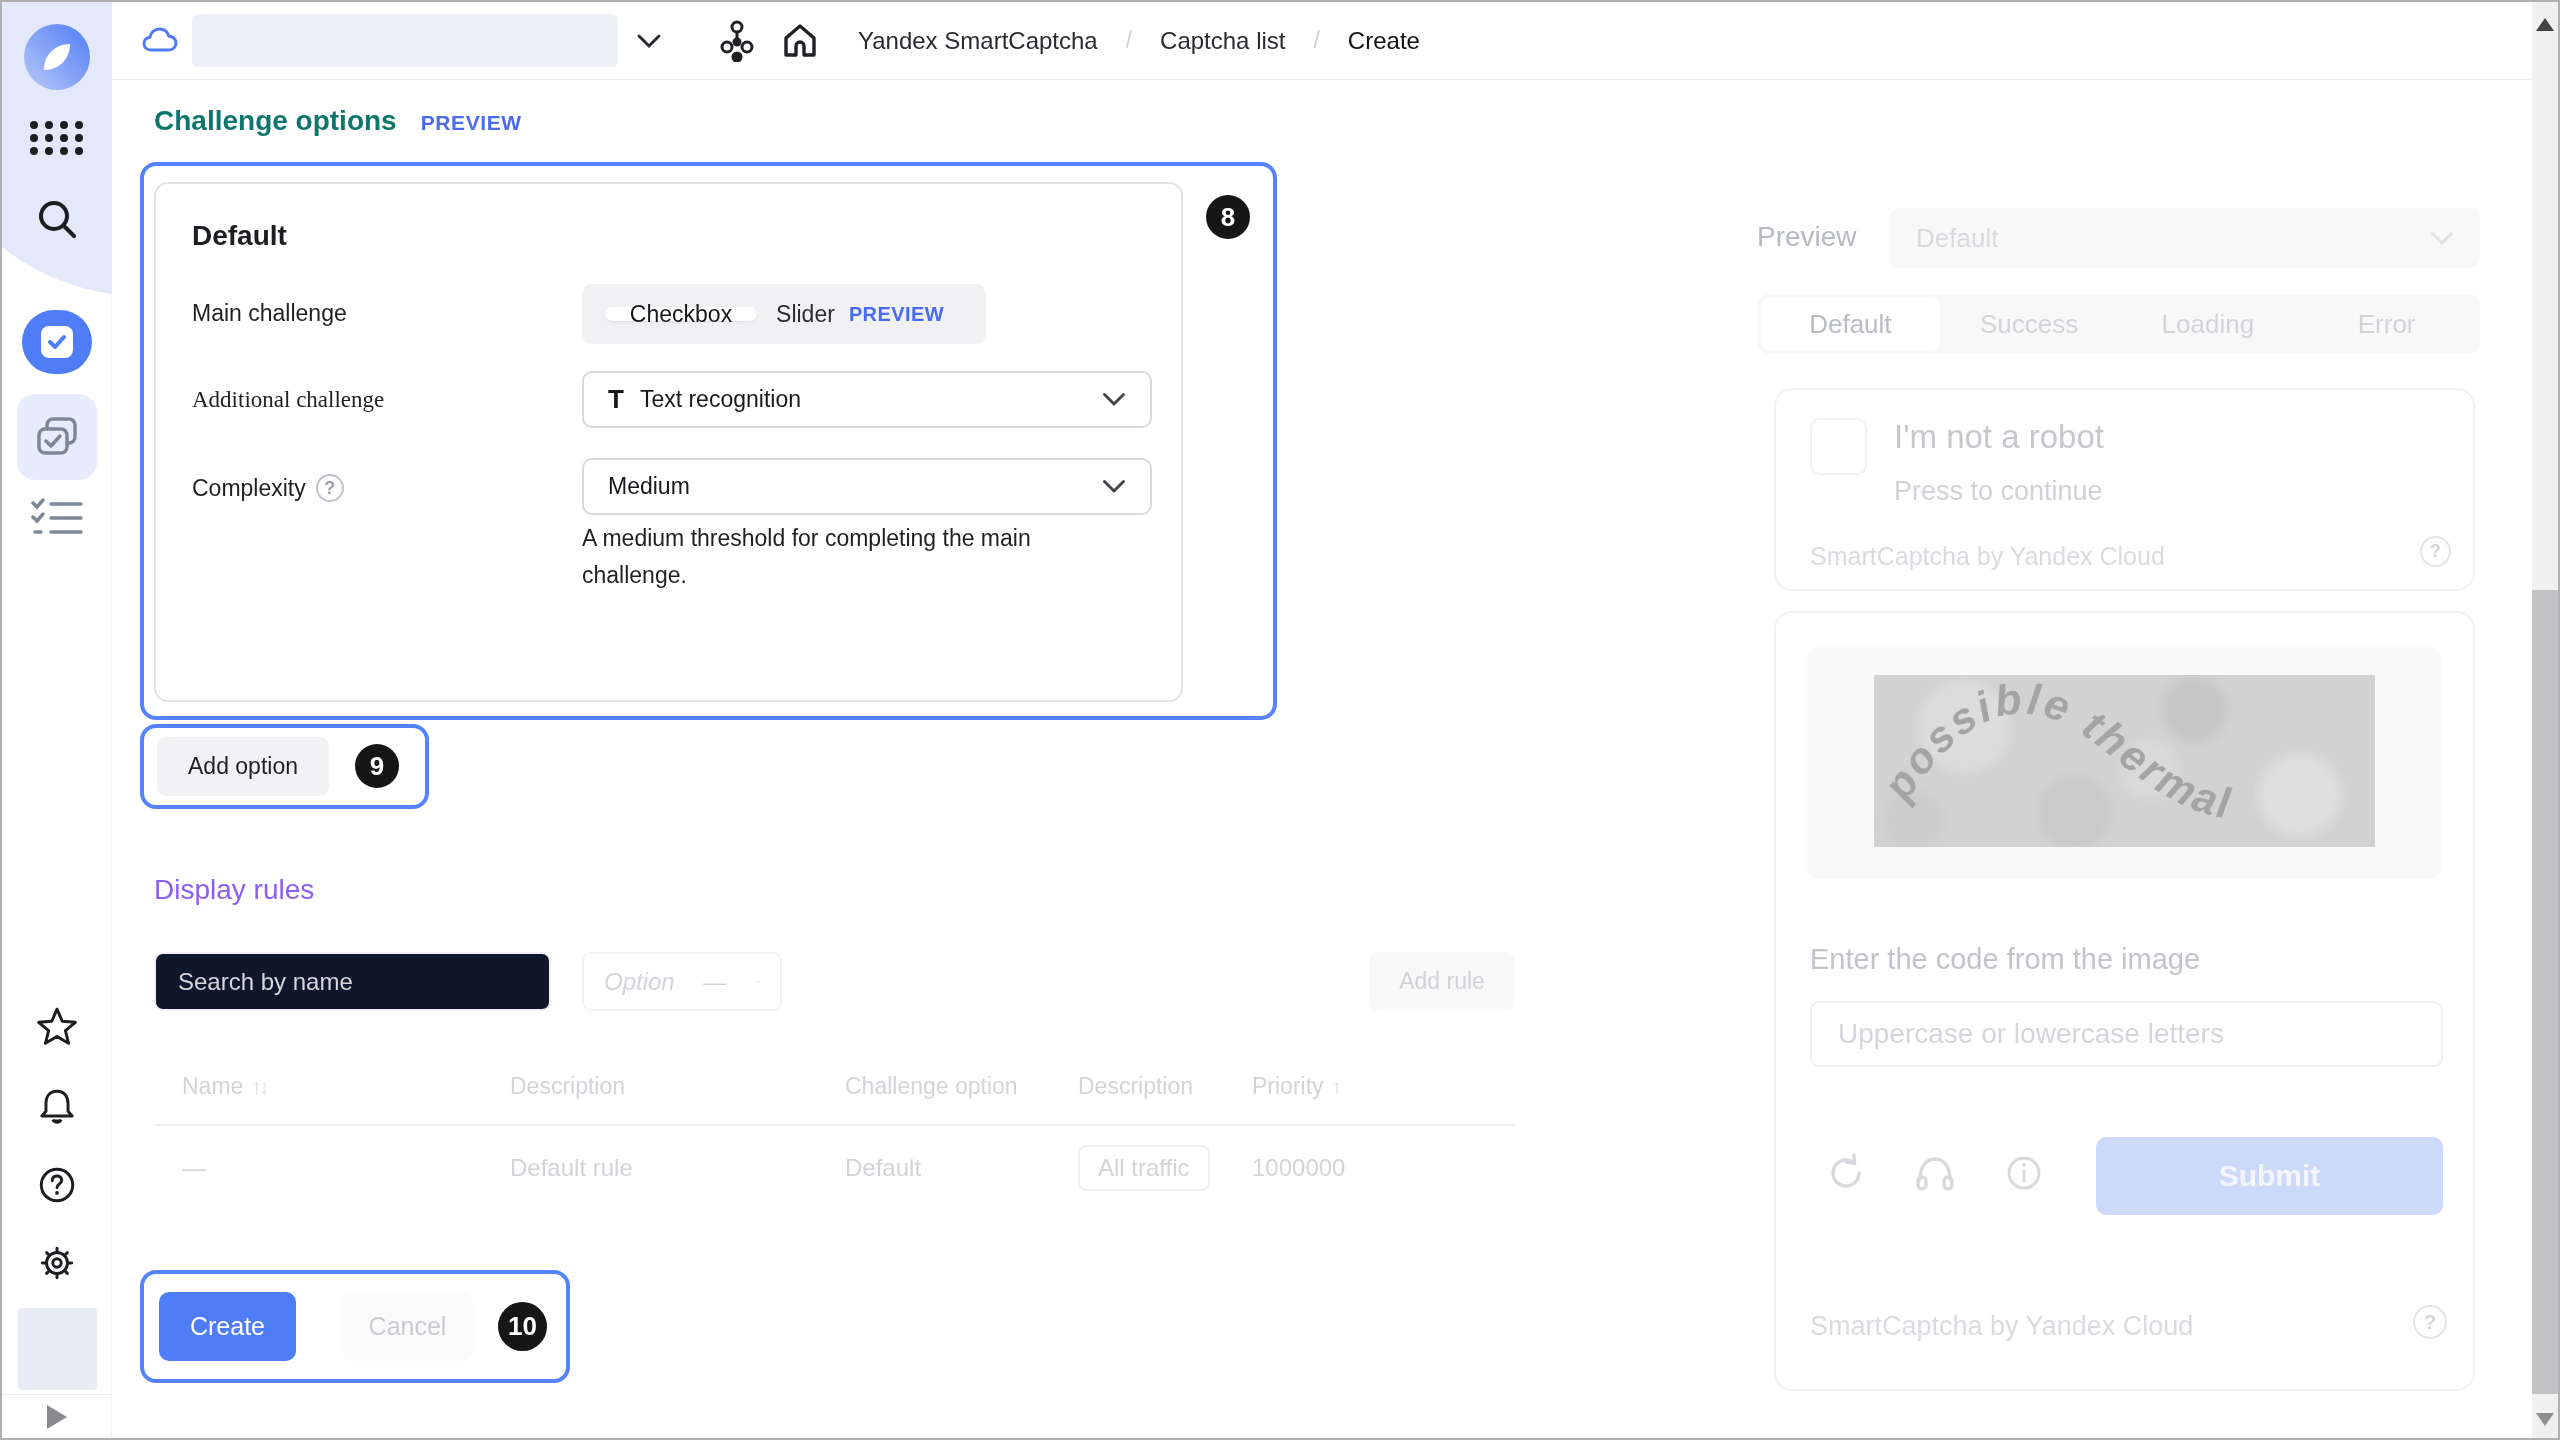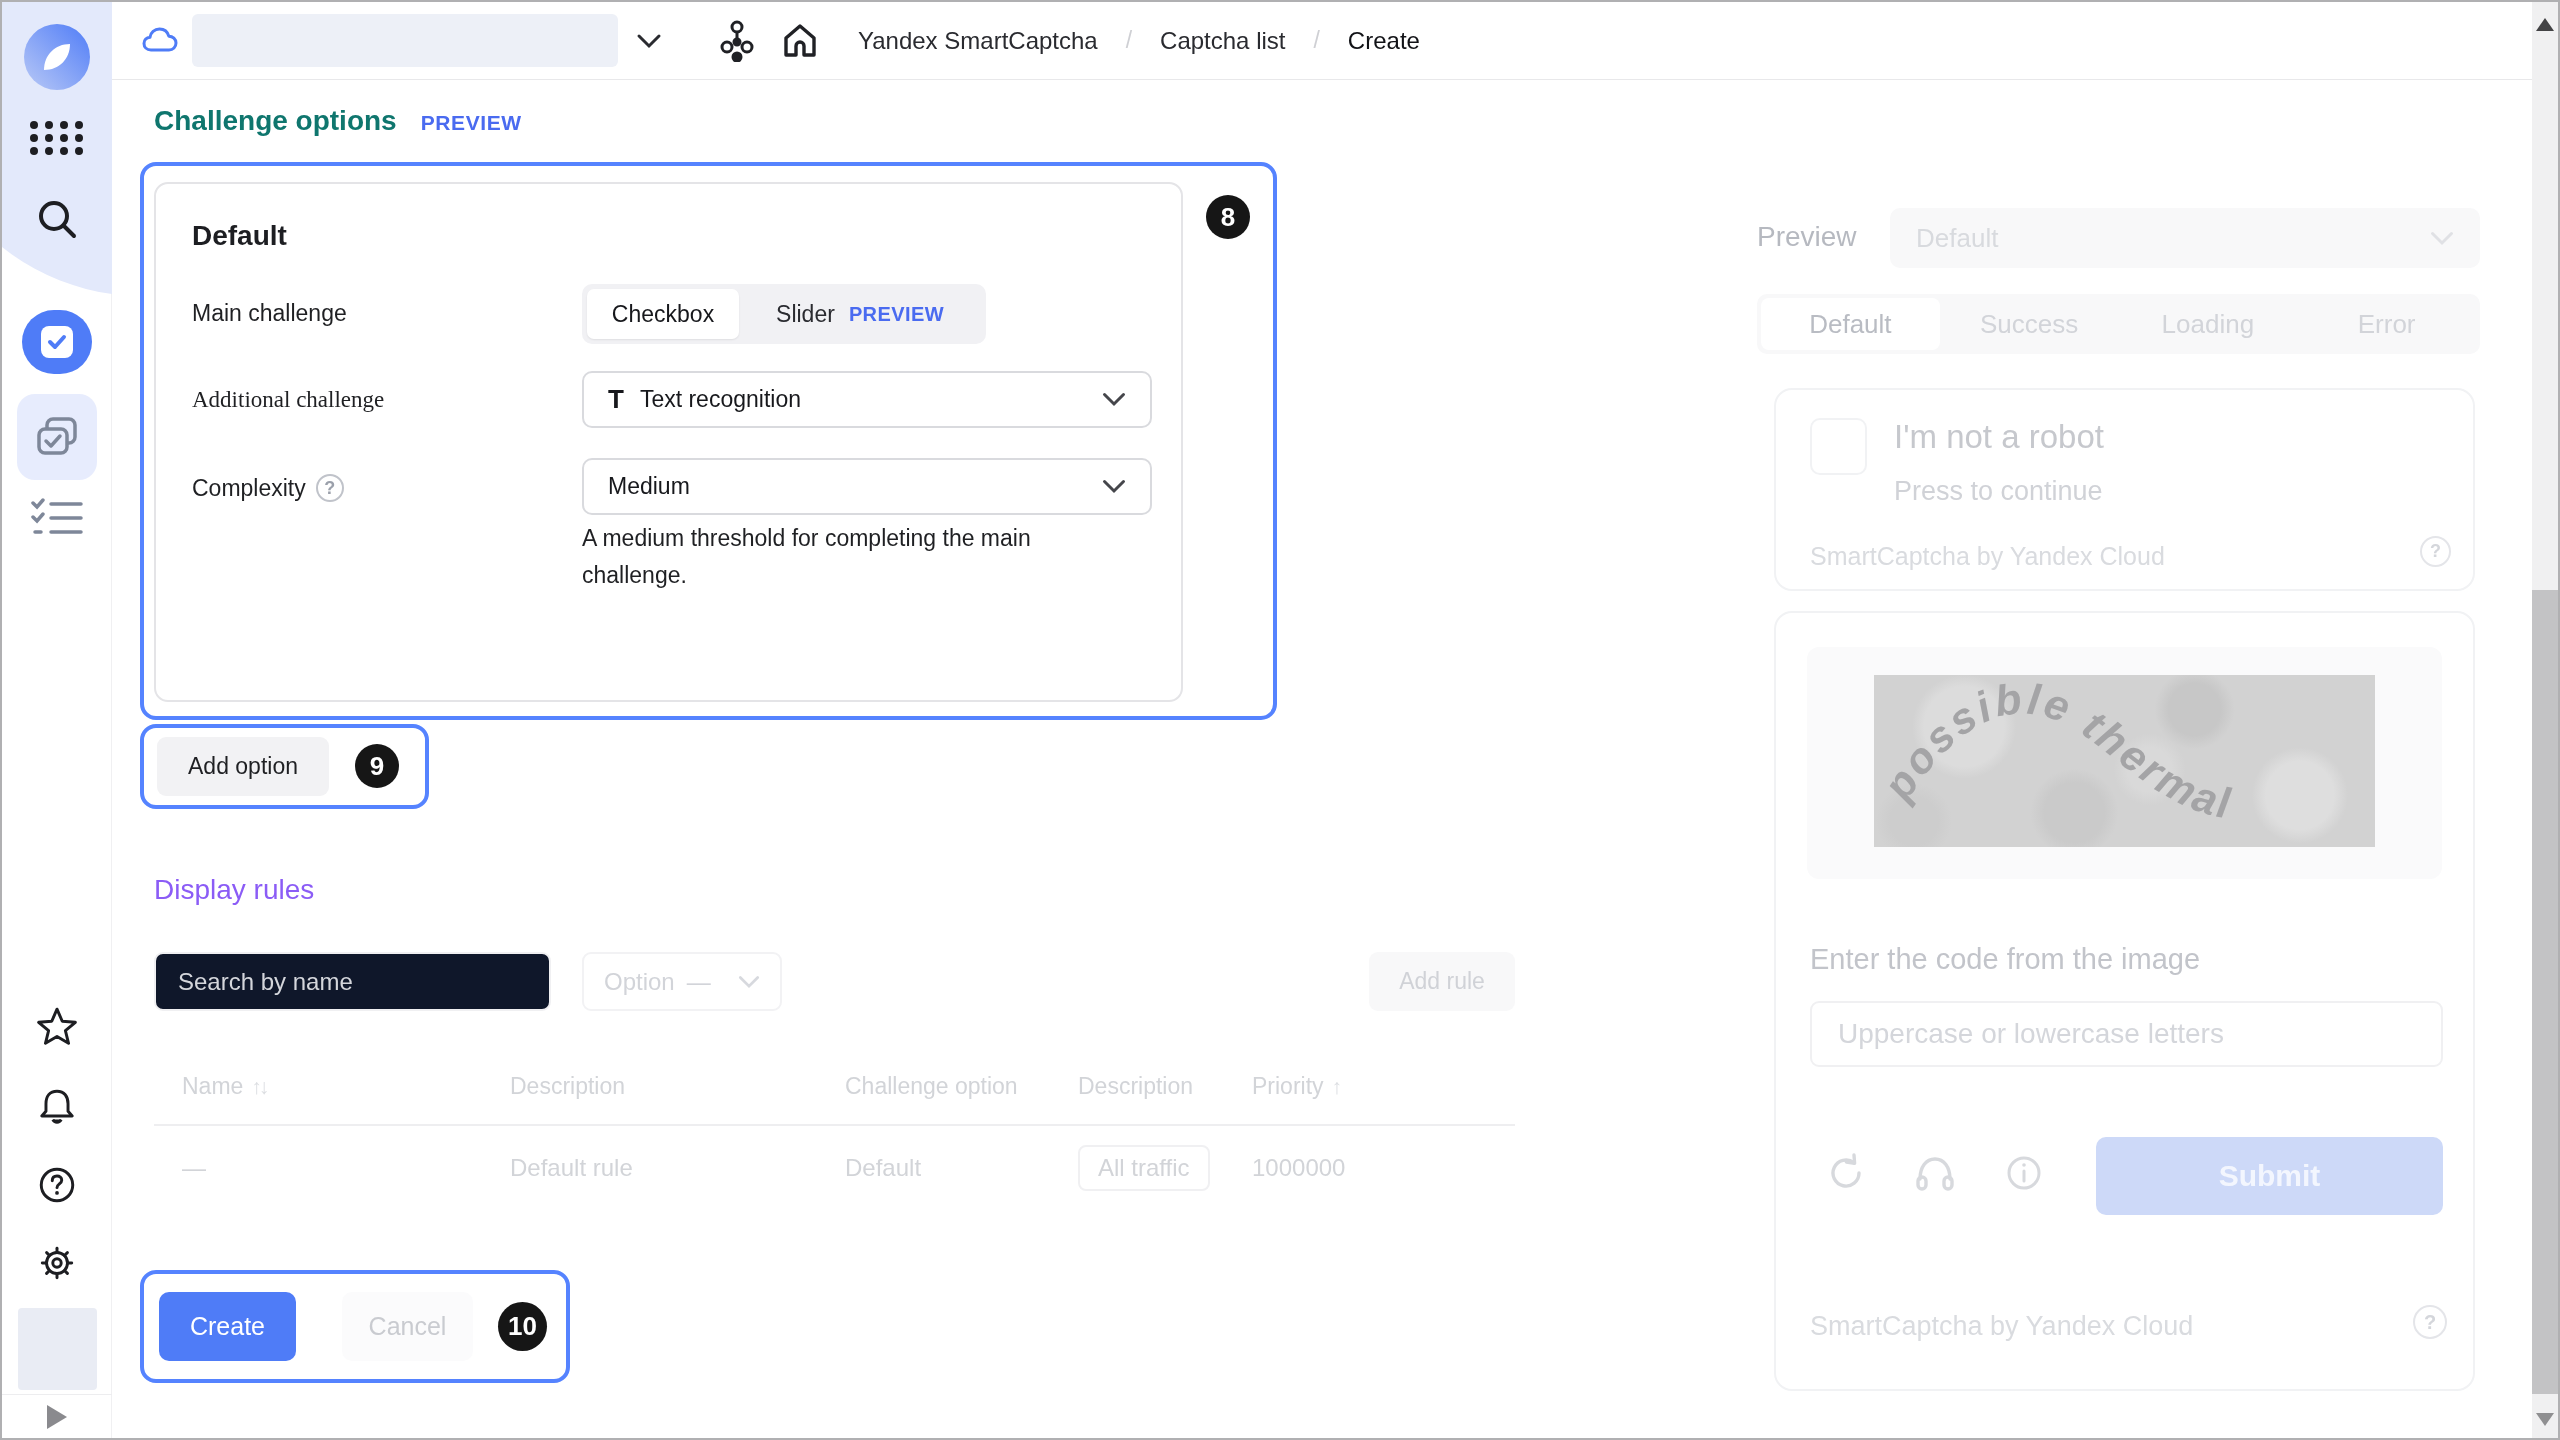--- a/index.html
+++ b/index.html
@@ -54,21 +54,21 @@
            align-items:center; justify-content:center; font-weight:700; }
   .badge-8 { width:44px; height:44px; right:23px; top:29px; font-size:26px; }
   .badge-9 { width:44px; height:44px; right:26px; top:16px; font-size:26px; }
   .badge-10 { width:49px; height:49px; left:354px; top:28px; font-size:26px; }
 
   .option-card { position:absolute; left:10px; top:16px; width:1029px; height:520px; background:#fff;
                  border:2px solid #e4e4e7; border-radius:14px; }
   .card-title { position:absolute; left:36px; top:36px; font-size:28px; font-weight:700; color:#1d1e22; }
   .f-label { position:absolute; left:36px; font-size:23px; color:#1f2023; display:flex; align-items:center; gap:10px; }
   .seg { position:absolute; left:426px; top:100px; width:404px; height:60px; background:#f1f1f4;
-         border-radius:10px; display:flex; padding:5px; }
+         border-radius:10px; display:flex; padding:23px; }
   .seg-opt { display:flex; align-items:center; justify-content:center; font-size:23px; cursor:pointer; }
   .seg-on { width:152px; background:#fff; border-radius:7px; color:#17181c; box-shadow:0 1px 2px rgba(0,0,0,.08); }
   .seg-off { flex:1; gap:14px; color:#2a2b30; }
   .seg-preview { font-size:20px; font-weight:700; color:#4a6bf0; letter-spacing:.4px; }
   .select { position:absolute; left:426px; width:570px; height:57px; border:2px solid #d9dade; border-radius:10px;
             background:#fff; display:flex; align-items:center; padding:0 24px; font-size:23px; color:#17181c; cursor:pointer; }
   .select .chev { margin-left:auto; }
   .sel-add { top:187px; } .sel-cx { top:274px; }
   .t-glyph { font-size:26px; font-weight:600; margin-right:16px; color:#17181c; }
   .help-text { position:absolute; left:426px; top:336px; width:548px; font-size:23px; line-height:37px; color:#1f2023; }
@@ -77,22 +77,22 @@
 
   .btn { border-radius:9px; display:flex; align-items:center; justify-content:center; cursor:pointer; font-size:23px; }
   .add-option-btn { position:absolute; left:13px; top:9px; width:172px; height:59px; background:#f2f2f4; color:#1f2023; }
 
   
   .dr-title { position:absolute; left:152px; top:872px; font-size:28px; font-weight:500; color:#8b5cf6; }
   .dr-search { position:absolute; left:152px; top:950px; width:397px; height:59px; border:2px solid #f0f0f2;
                border-radius:9px; font-size:24px; padding:0 22px; color:#9aa0ab; outline:none; background:#0f172a; }
   .dr-search::placeholder { color:#d4d6db; }
   .dr-option { position:absolute; left:580px; top:950px; width:200px; height:59px; border:2px solid #f2f2f4;
-               border-radius:9px; display:flex; align-items:center; padding:0 20px; gap:12px; font-size:24px;
-               color:#d2d4d9; cursor:pointer; }
+               border-radius:9px; display:flex; align-items:center; padding:0 20px; gap:28px; font-size:24px;
+               color:#d2d4d9; cursor:pointer;font-style:italic; }
   .dr-addrule { position:absolute; left:1367px; top:950px; width:146px; height:59px; background:#f8f8f9; color:#d0d2d7; }
   .dr-table { position:absolute; left:152px; top:1062px; width:1361px; }
   .dr-hrow, .dr-row { display:grid; grid-template-columns:328px 335px 233px 174px 1fr; align-items:center; padding-left:28px; }
   .dr-hrow { height:44px; font-size:23px; color:#d2d4d8; }
   .dr-divider { height:2px; background:#eeeef0; margin-top:16px; }
   .dr-row { height:84px; font-size:24px; color:#d2d4d8; }
   .sort-gl { letter-spacing:-3px; margin-left:8px; font-size:21px; color:#dcdee2; }
   .chip { display:inline-flex; align-items:center; justify-content:center; border:2px solid #f0f0f2;
           border-radius:8px; height:46px; padding:0 18px; width:max-content; }
   .create-btn { position:absolute; left:15px; top:18px; width:137px; height:69px; background:#4f7cf7;

